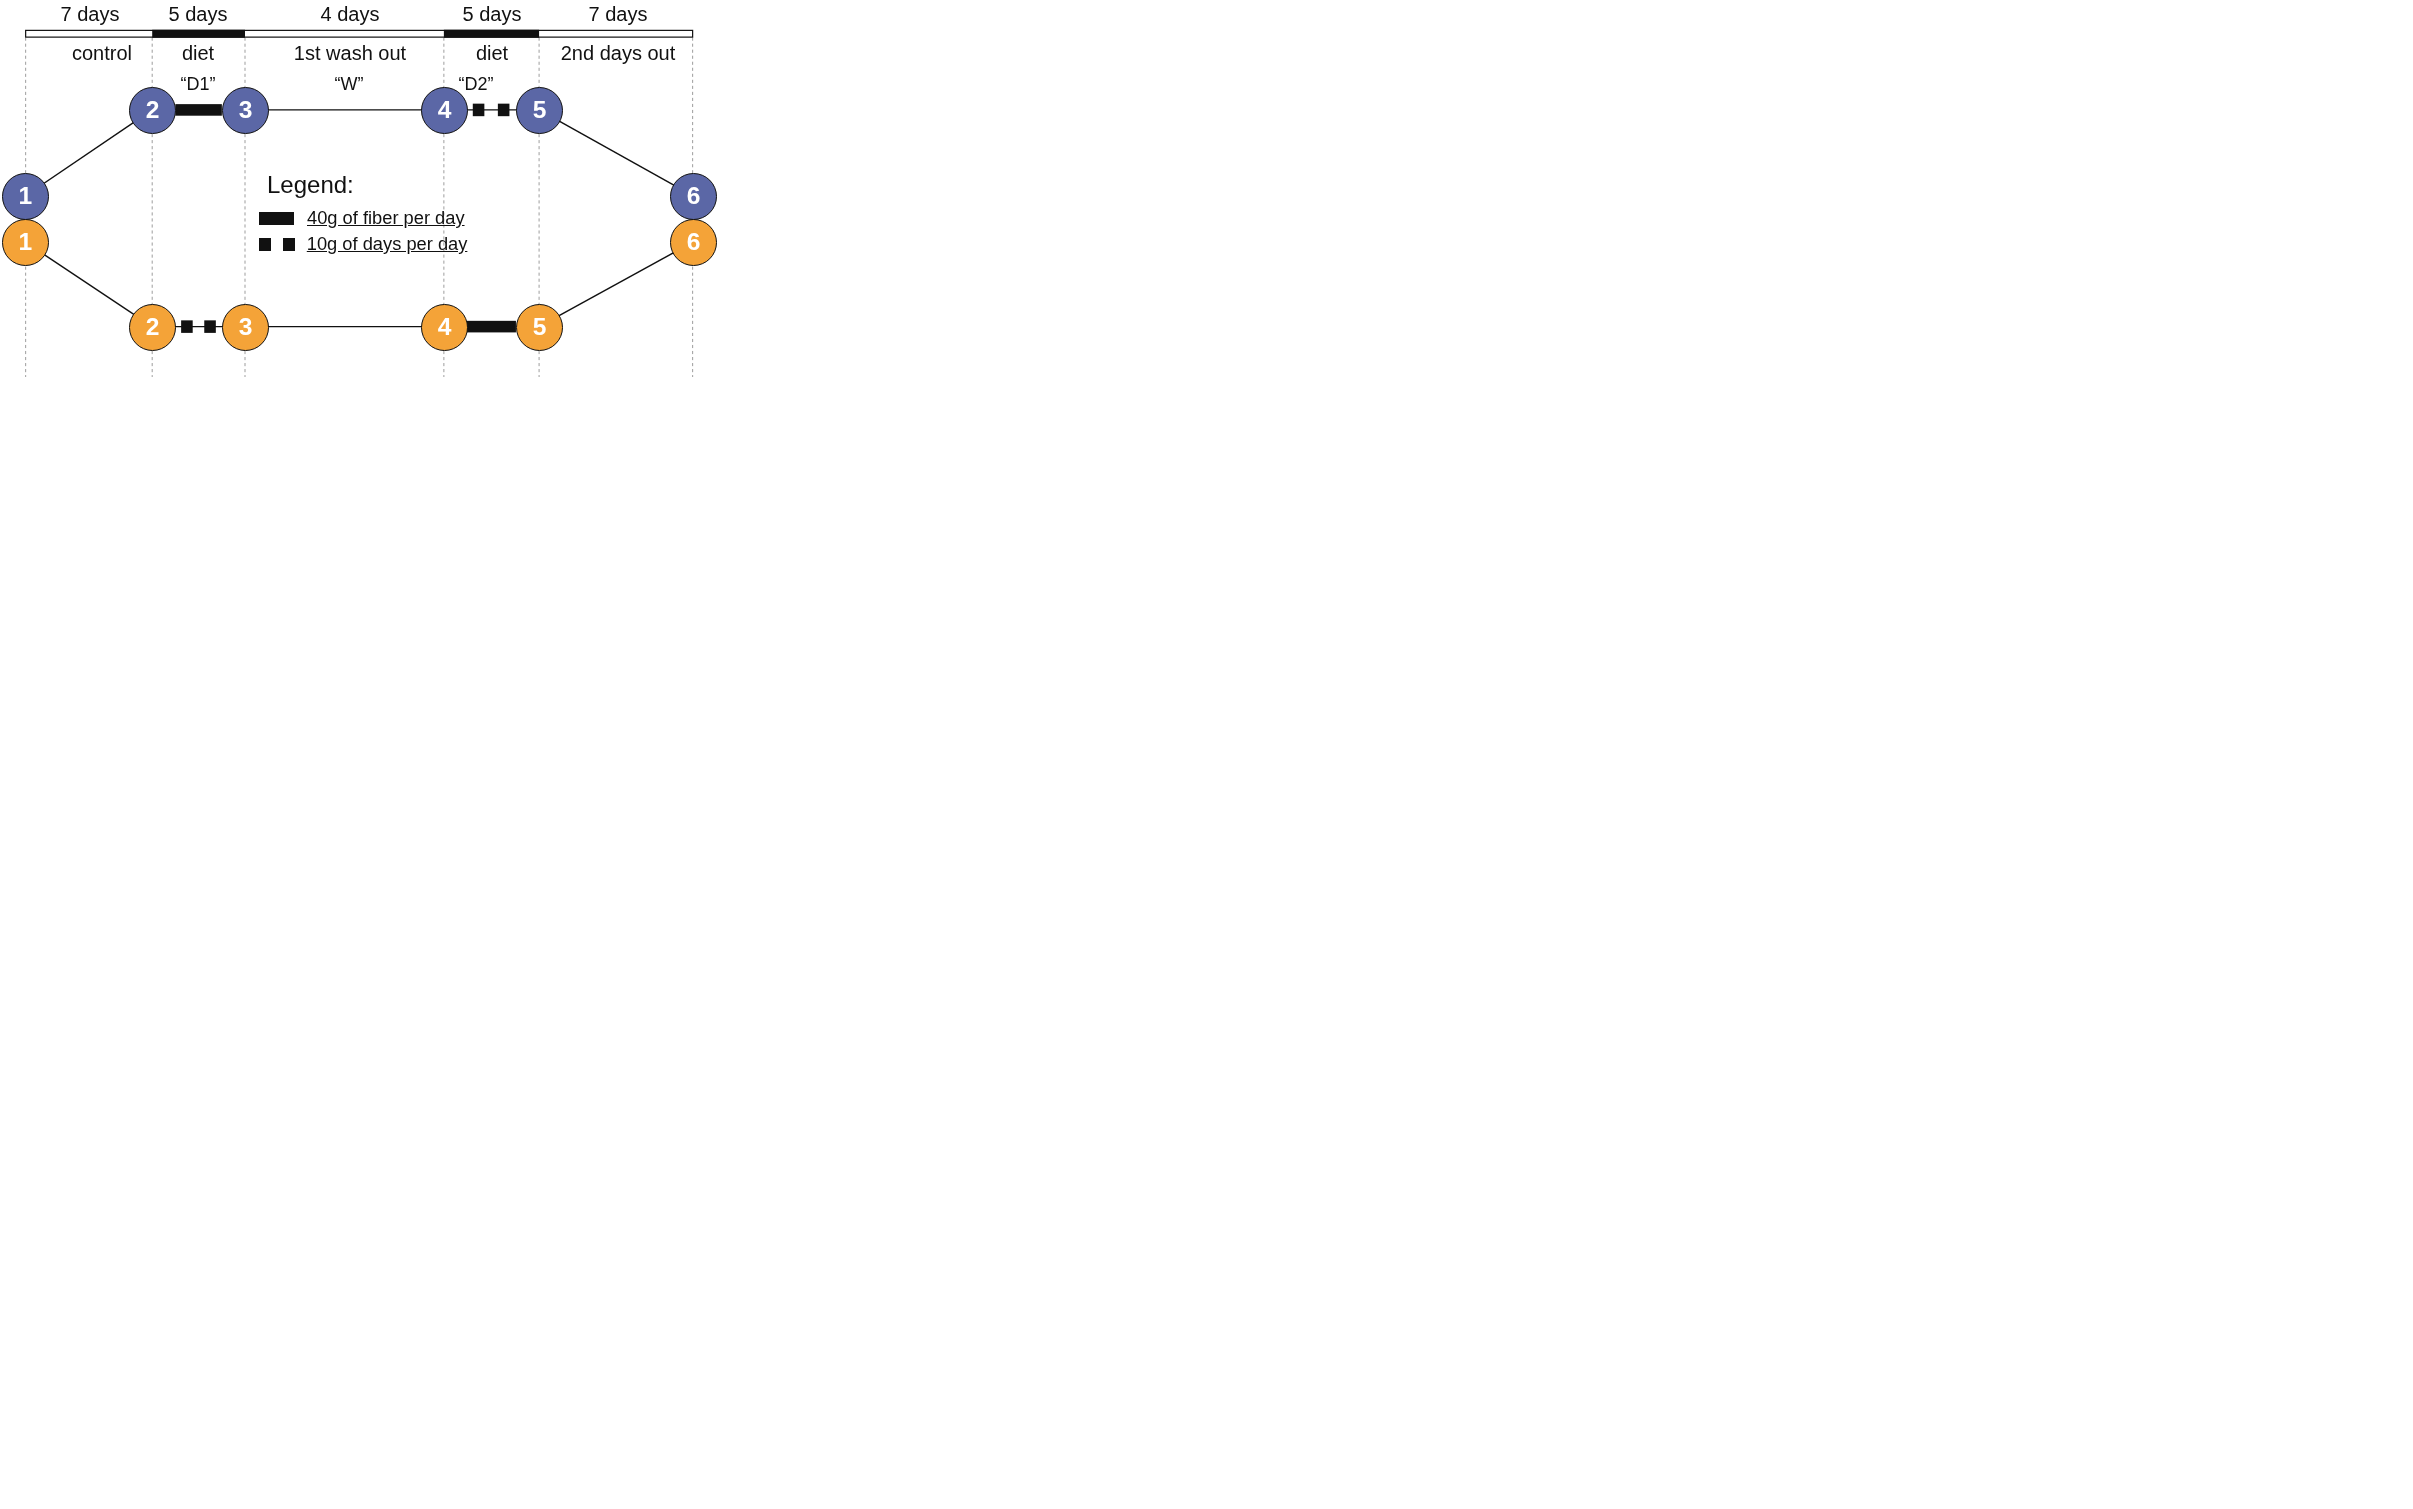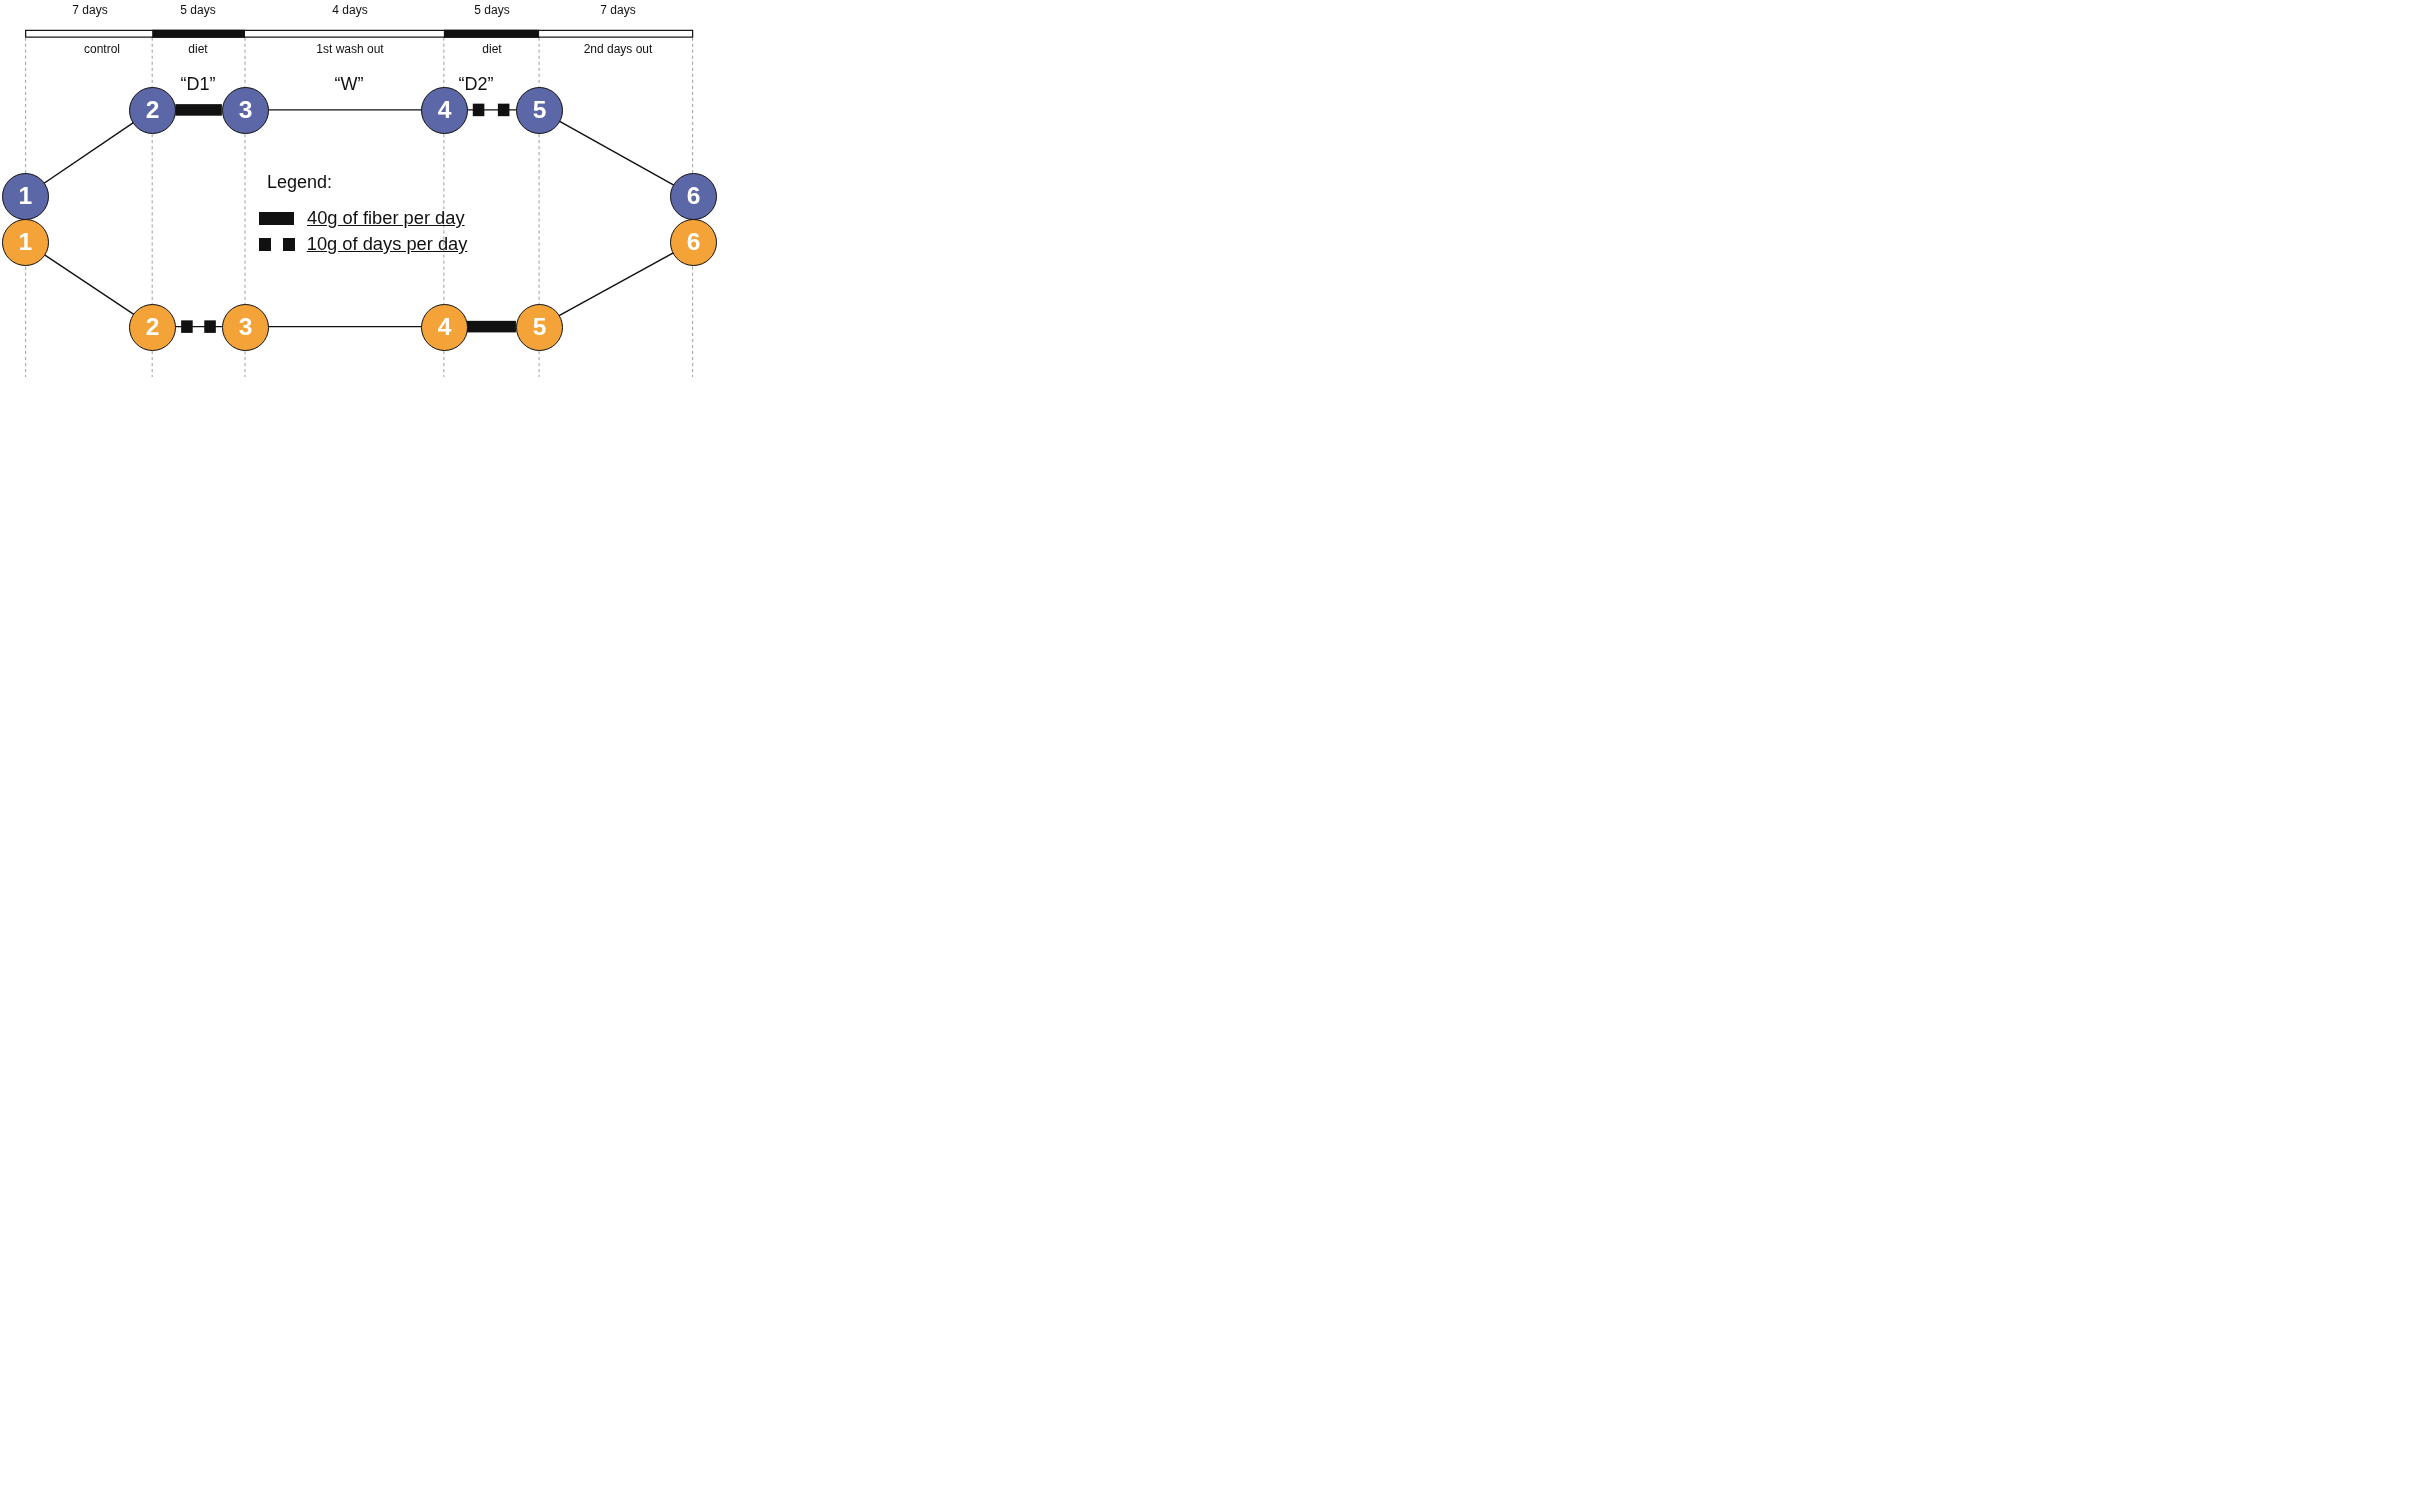--- a/index.html
+++ b/index.html
@@ -16,21 +16,21 @@
     height:377px;
     background:var(--bg);
     overflow:hidden;
     font-family:"Liberation Sans","DejaVu Sans",sans-serif;
     color:var(--ink);
   }
   .stage svg{position:absolute;left:0;top:0;}
   .lbl{
     position:absolute;
     transform:translateX(-50%);
-    font-size:12px;
+    font-size:20px;
     line-height:1;
     white-space:nowrap;
     color:var(--ink);
   }
   .code{font-size:18px;}
   .node{
     position:absolute;
     width:47px;height:47px;
     box-sizing:border-box;
     border:1.7px solid var(--ink);
@@ -38,21 +38,21 @@
     display:flex;align-items:center;justify-content:center;
     color:#ffffff;
     font-size:24.6px;
     font-weight:bold;
     line-height:1;
   }
   .node.blue{background:var(--blue);}
   .node.orange{background:var(--orange);}
   .legend-title{
     position:absolute;left:267px;top:173px;
-    font-size:18px;line-height:1;white-space:nowrap;
+    font-size:24px;line-height:1;white-space:nowrap;
   }
   .legend-row{
     position:absolute;left:259px;height:12.6px;
     display:flex;align-items:center;
     font-size:18.3px;line-height:1;white-space:nowrap;text-decoration:underline;
   }
   .legend-row.r1{top:212px;}
   .legend-row.r2{top:238px;}
   .sw-solid{width:35px;height:12.6px;background:var(--ink);margin-right:13px;flex:0 0 auto;}
   .sw-sq1{width:11.6px;height:12.6px;background:var(--ink);margin-right:12.6px;flex:0 0 auto;}

